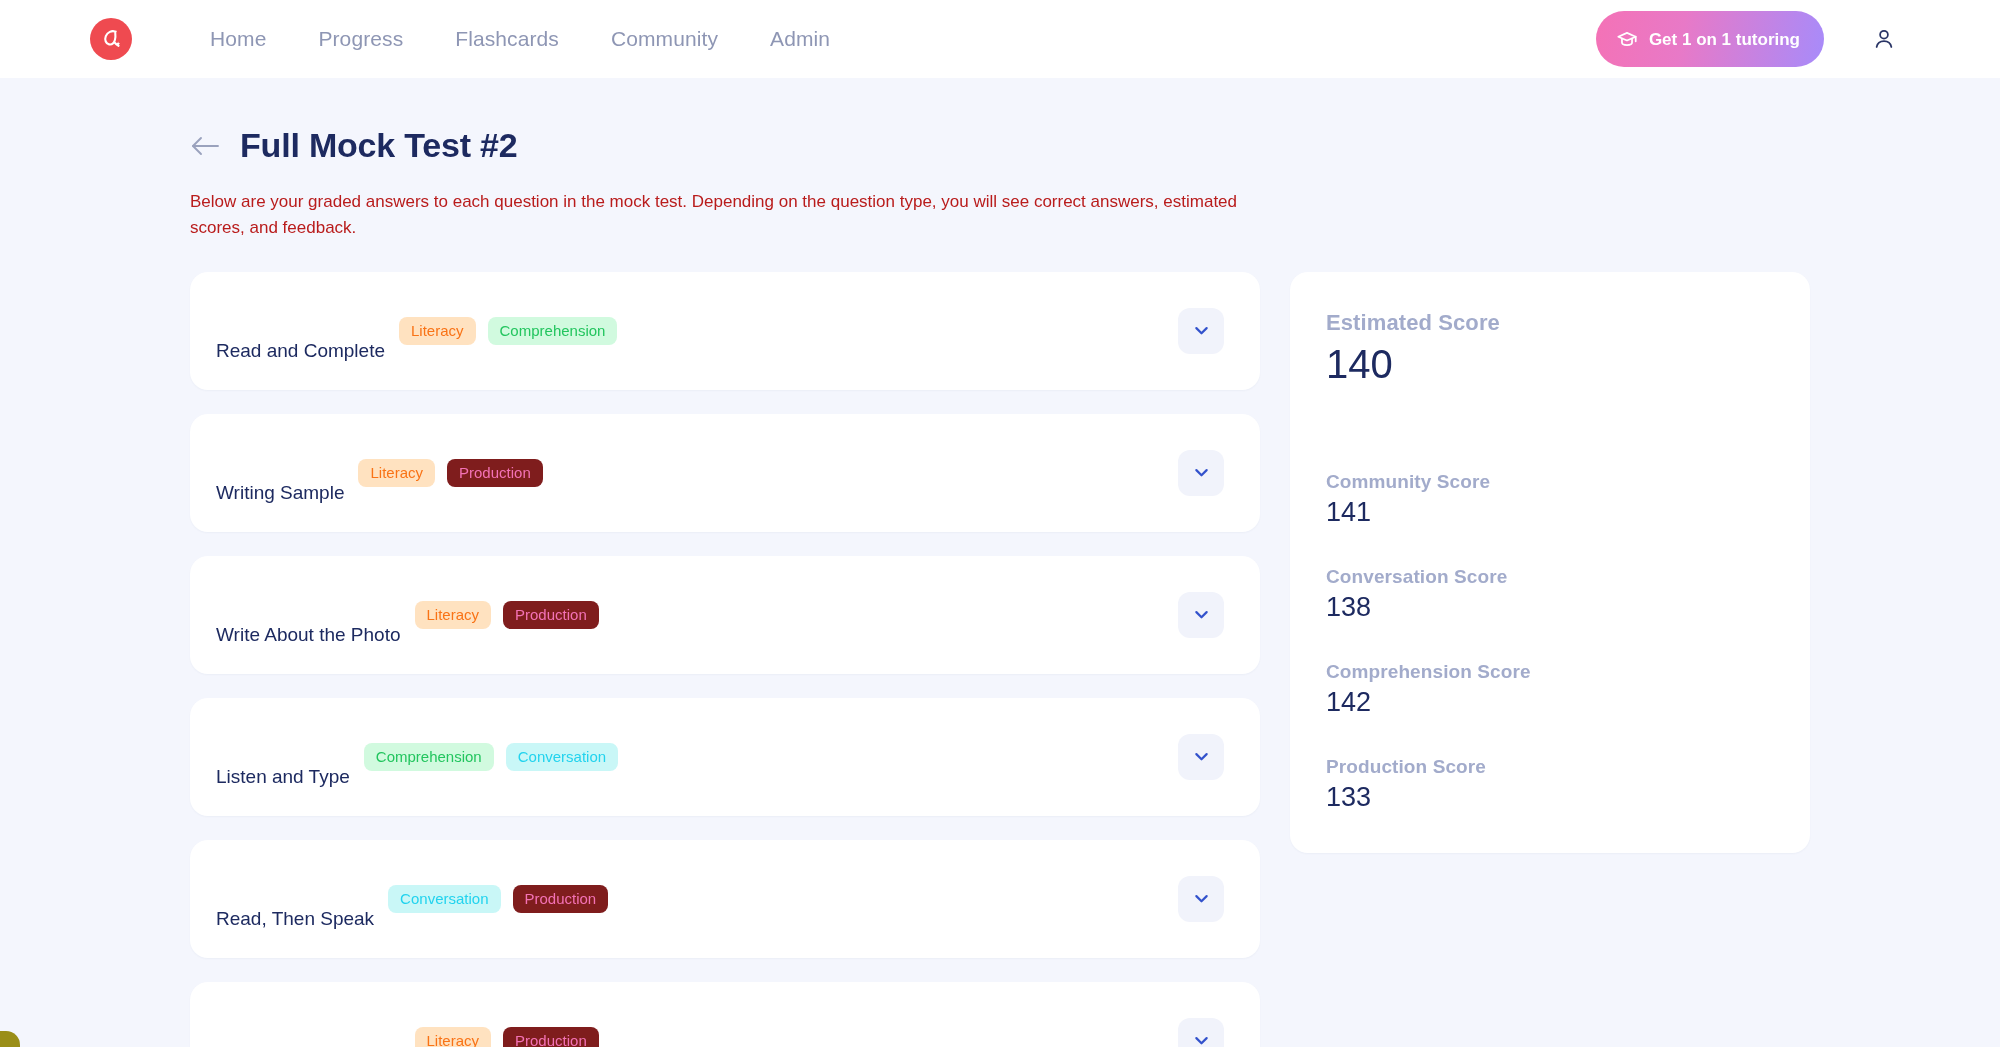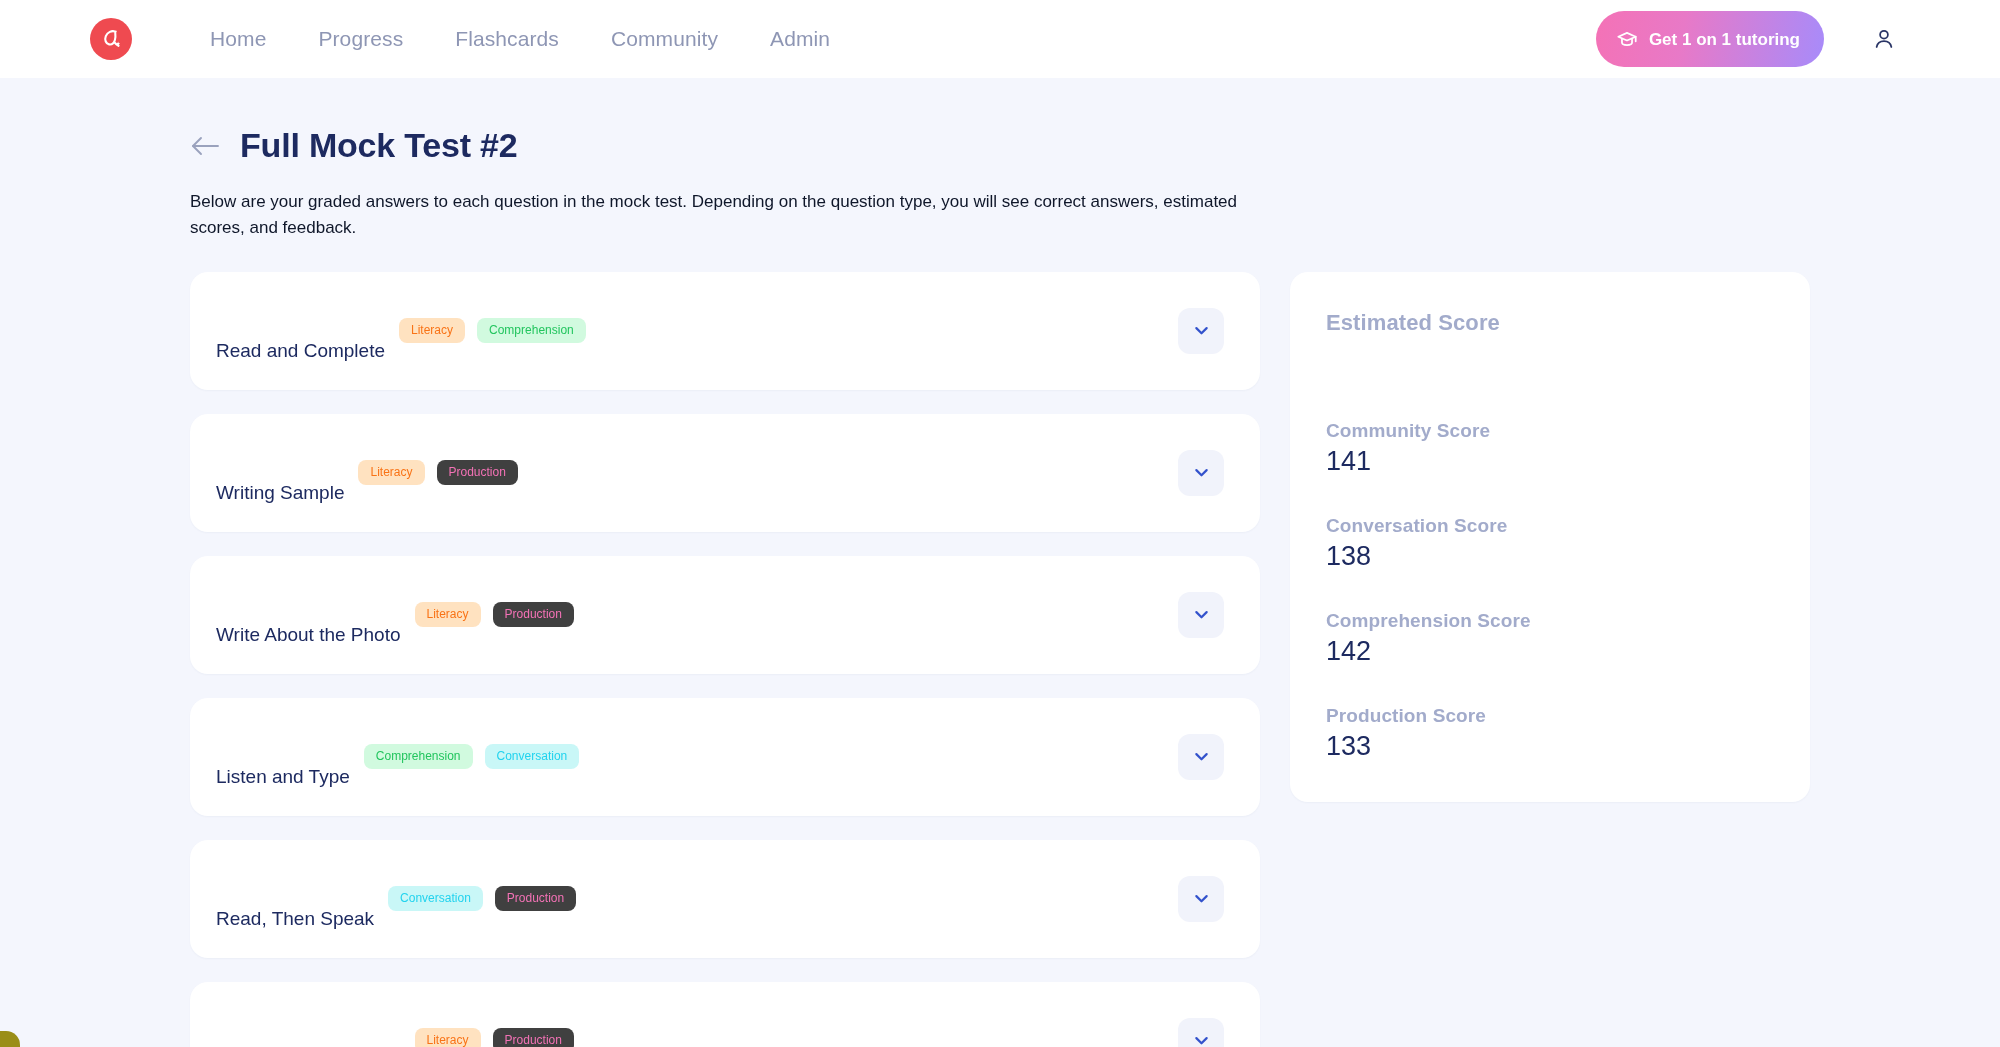--- a/index.html
+++ b/index.html
@@ -107,21 +107,21 @@
   .page-title {
     font-size: 34px;
     font-weight: bold;
     color: #1d2a60;
     letter-spacing: -.2px;
   }
   .page-desc {
     margin-top: 24px;
     font-size: 17px;
     line-height: 1.55;
-    color: #0f172a;
+    color: #b91c1c;
     max-width: 1060px;
   }
 
   
   .content {
     display: flex;
     align-items: flex-start;
     gap: 30px;
     margin-top: 30px;
   }
@@ -147,29 +147,29 @@
     gap: 12px;
   }
   .q-title {
     font-size: 19px;
     color: #1d2a60;
     white-space: nowrap;
     margin-right: 2px;
     margin-top: 41px;
   }
   .tag {
-    font-size: 12px;
+    font-size: 15px;
     padding: 6px 12px 7px;
     border-radius: 8px;
     white-space: nowrap;
     line-height: 1;
   }
   .tag-literacy      { background: #ffe2c0; color: #f97316; }
   .tag-comprehension { background: #d1fadf; color: #22c55e; }
-  .tag-production    { background: #404040; color: #f472b6; }
+  .tag-production    { background: #7f1d1d; color: #f472b6; }
   .tag-conversation  { background: #c9f7f7; color: #22d3ee; }
 
   .chevron-btn {
     margin-left: auto;
     width: 46px;
     height: 46px;
     border: none;
     border-radius: 12px;
     background: #f1f3fb;
     display: flex;
@@ -366,20 +366,21 @@
           </span>
         </button>
       </div>
 
     </div>
 
     <aside class="score-panel">
 
       <div class="score-main">
         <div class="score-label">Estimated Score</div>
+        <div class="score-value">140</div>
       </div>
 
       <div class="score-spacer"></div>
 
       <div class="score-sub">
         <div class="score-label">Community Score</div>
         <div class="score-value">141</div>
       </div>
 
       <div class="score-sub">

